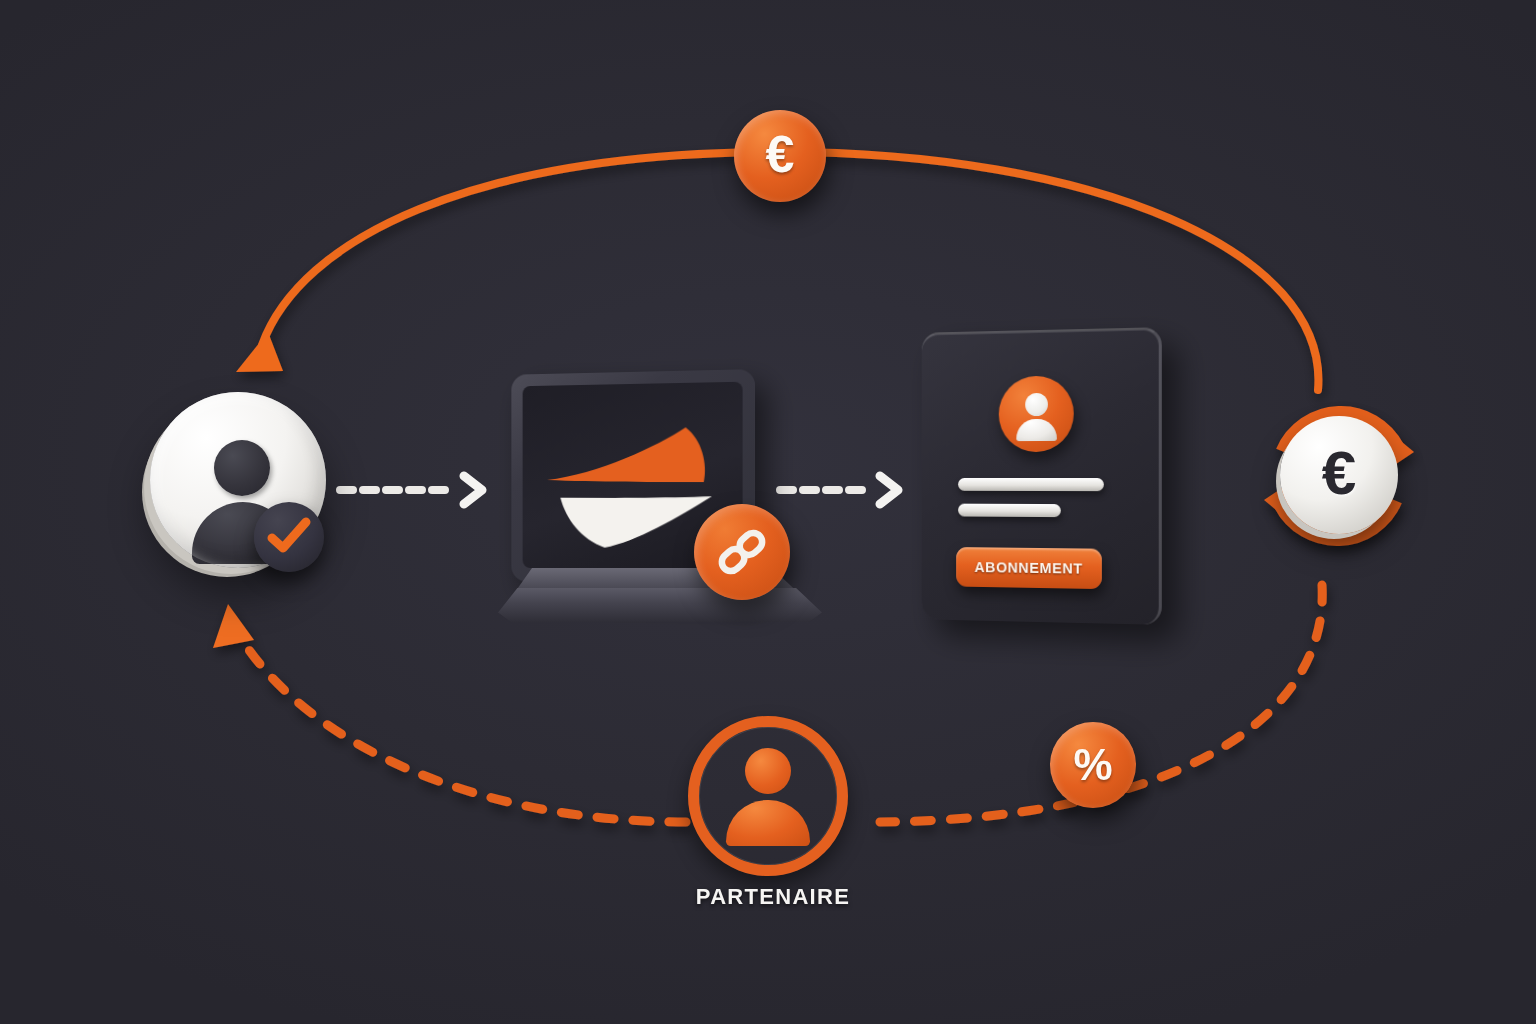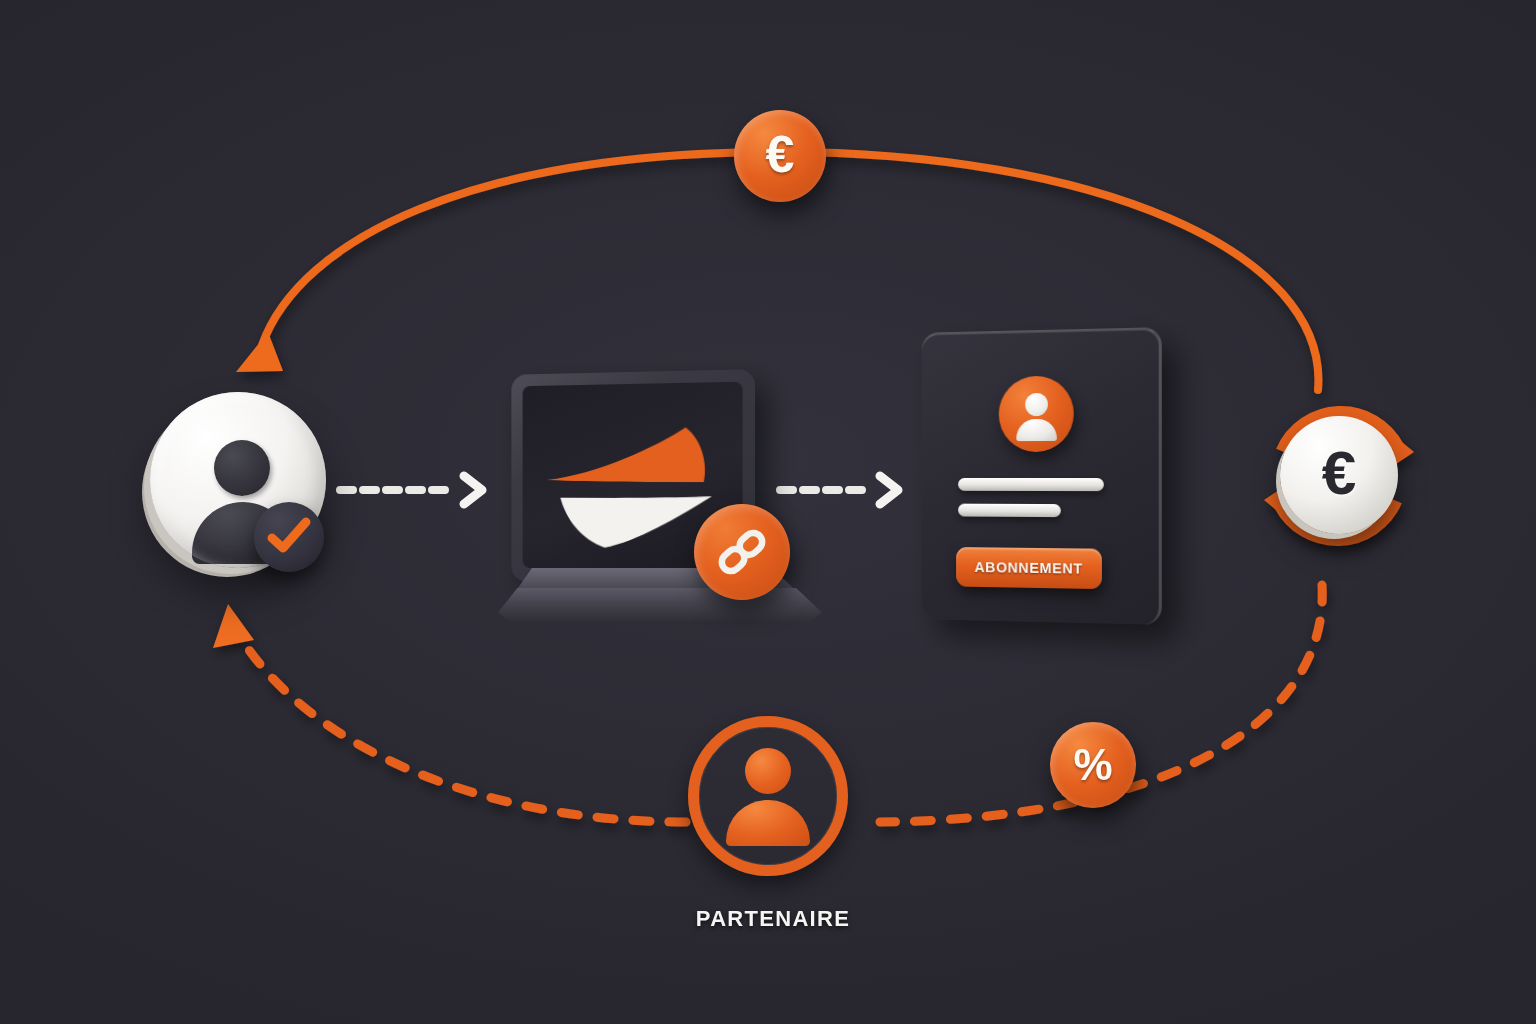--- a/index.html
+++ b/index.html
@@ -184,21 +184,20 @@
   }
   #partner-body{
     position:absolute; left:38px; top:84px; width:84px; height:46px;
     border-radius: 44px 44px 5px 5px;
     background: radial-gradient(ellipse at 35% 18%, #f5893f 0%, #e4601f 55%, #cc5014 100%);
   }
   #partner-label{
     position:absolute; left:-22px; top:168px; width:214px; text-align:center;
     color:#f6f5f3; font-size:22px; font-weight:bold; letter-spacing:1.3px;
     text-shadow:0 2px 4px rgba(0,0,0,.6);
-    margin-top:22px;
   }
 
   
   .coin-badge{
     position:absolute; border-radius:50%;
     background: radial-gradient(circle at 33% 26%, #f5893f 0%, #e4601f 48%, #c44c12 100%);
     box-shadow: 3px 12px 22px rgba(0,0,0,.55), inset 2px 3px 9px rgba(255,255,255,.26);
     display:flex; align-items:center; justify-content:center;
     color:#fdfaf6; font-weight:bold; line-height:1;
     text-shadow: 0 2px 3px rgba(0,0,0,.35);

